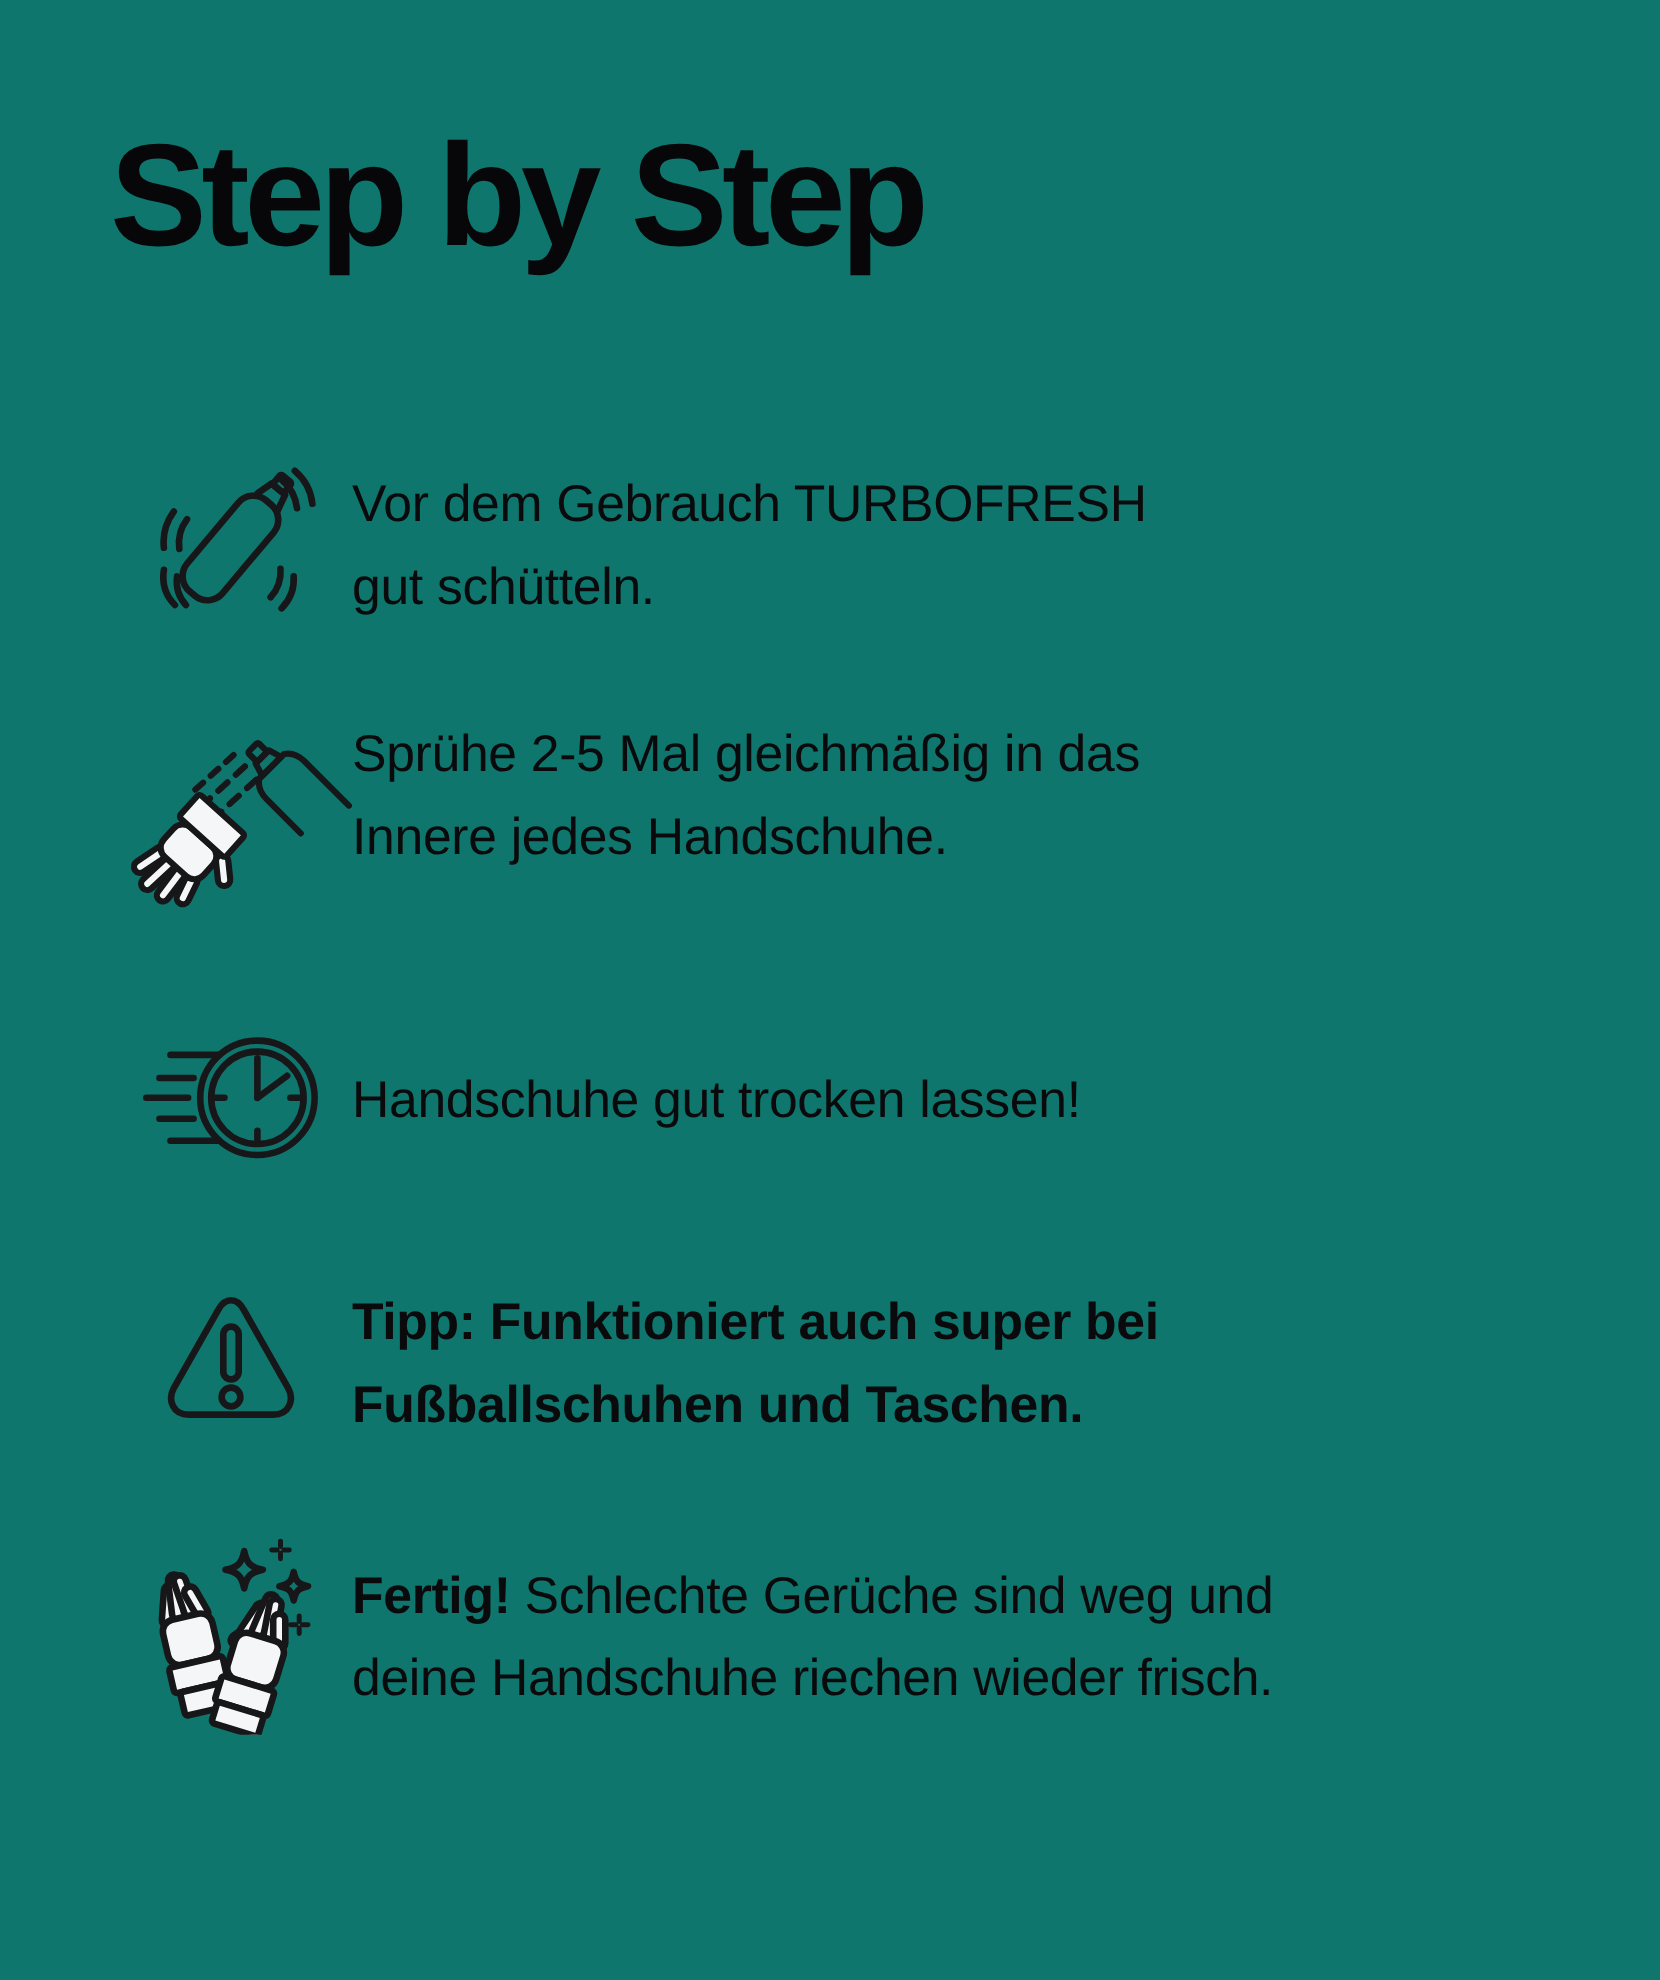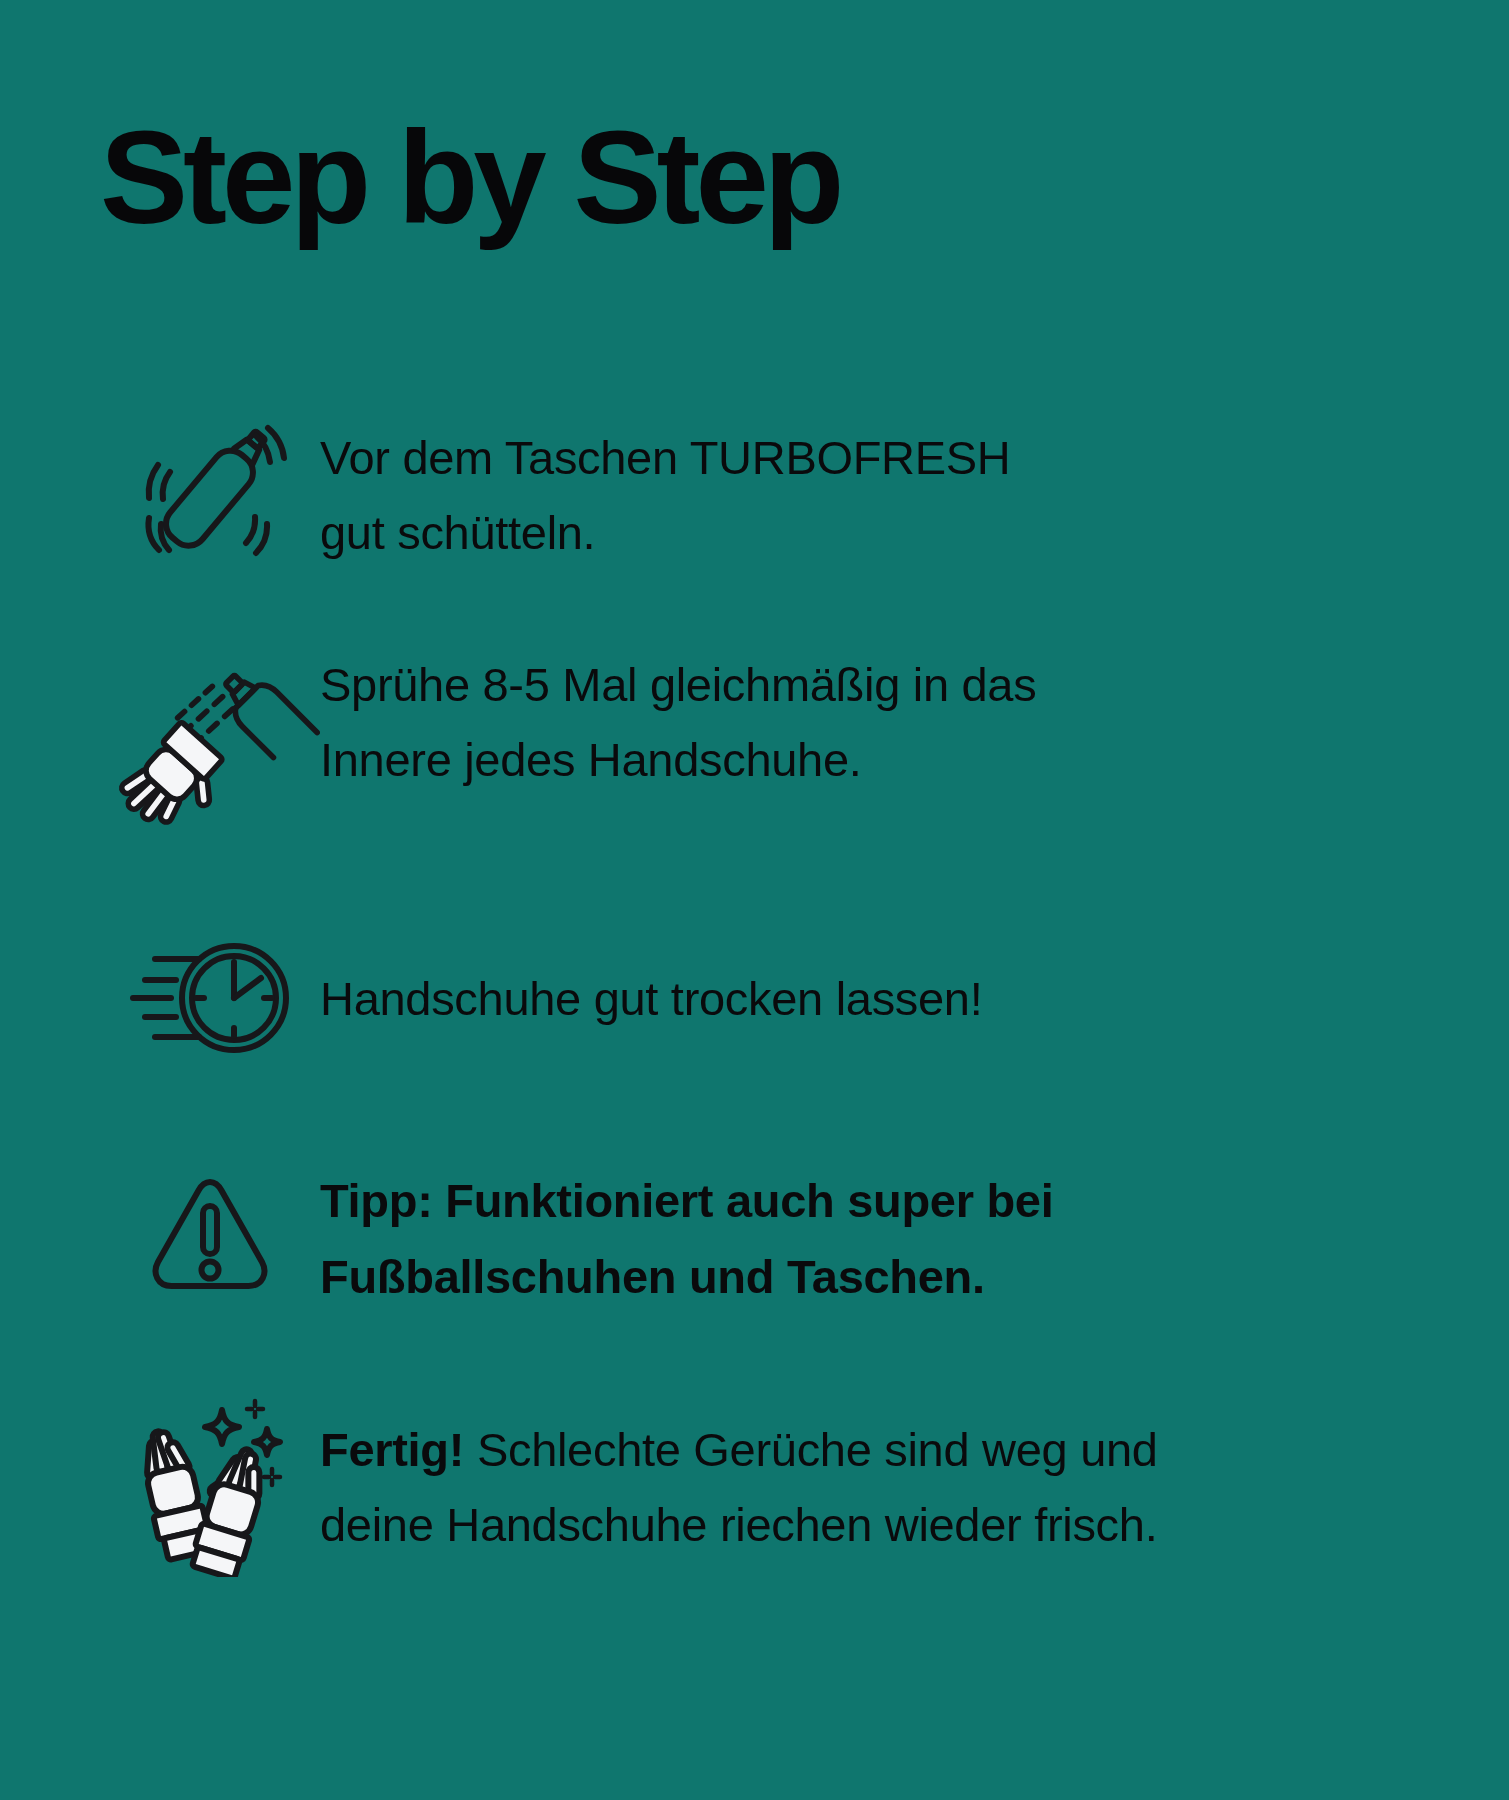--- a/index.html
+++ b/index.html
@@ -76,21 +76,21 @@
             <path d="M42 52 q-9 12 -7 27"></path>
             <path d="M30 45 q-11 15 -9 33"></path>
             <path d="M127 97 q1 15 -9 26"></path>
             <path d="M139 104 q1 17 -11 29"></path>
             <path d="M33 104 q-2 15 8 26"></path>
             <path d="M21 98 q-3 19 10 32"></path>
           </g>
         </svg>
       </div>
       <div class="text-cell">
-        <div>Vor dem Taschen TURBOFRESH</div>
+        <div>Vor dem Gebrauch TURBOFRESH</div>
         <div>gut schütteln.</div>
       </div>
     </div>
 
     <div class="step step-2">
       <div class="icon-cell">
         <svg width="235" height="225" viewBox="0 0 235 225">
           <g class="stroke">
 
             <g transform="translate(157,86) rotate(-45)">
@@ -120,21 +120,21 @@
               <g transform="translate(26,12) rotate(-48)">
                   <rect class="fillbg" x="-6" y="0" width="12" height="30" rx="6"></rect>
                 </g>
               <rect class="fillbg" x="-26" y="12" width="52" height="38" rx="12"></rect>
               <rect class="fillbg" x="-30" y="-18" width="60" height="30" rx="3"></rect>
             </g>
           </g>
         </svg>
       </div>
       <div class="text-cell">
-        <div>Sprühe 8-5 Mal gleichmäßig in das</div>
+        <div>Sprühe 2-5 Mal gleichmäßig in das</div>
         <div>Innere jedes Handschuhe.</div>
       </div>
     </div>
 
     <div class="step step-3">
       <div class="icon-cell">
         <svg width="160" height="122" viewBox="0 0 160 122">
           <g class="stroke">
             <circle cx="104" cy="61" r="52"></circle>
             <circle cx="104" cy="61" r="42"></circle>

